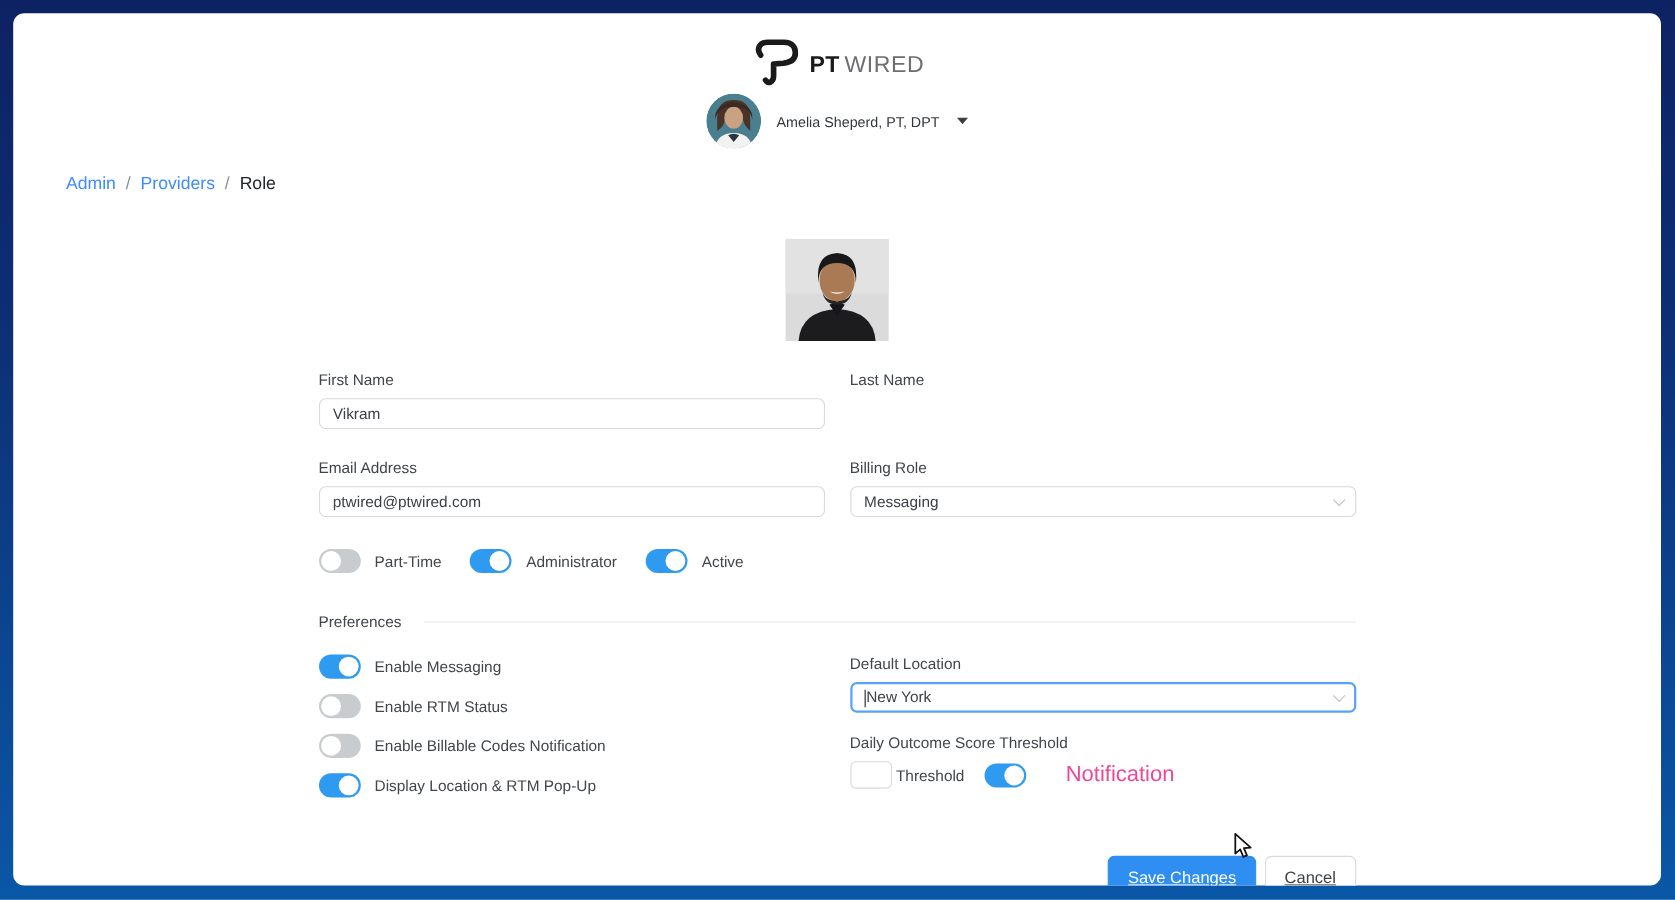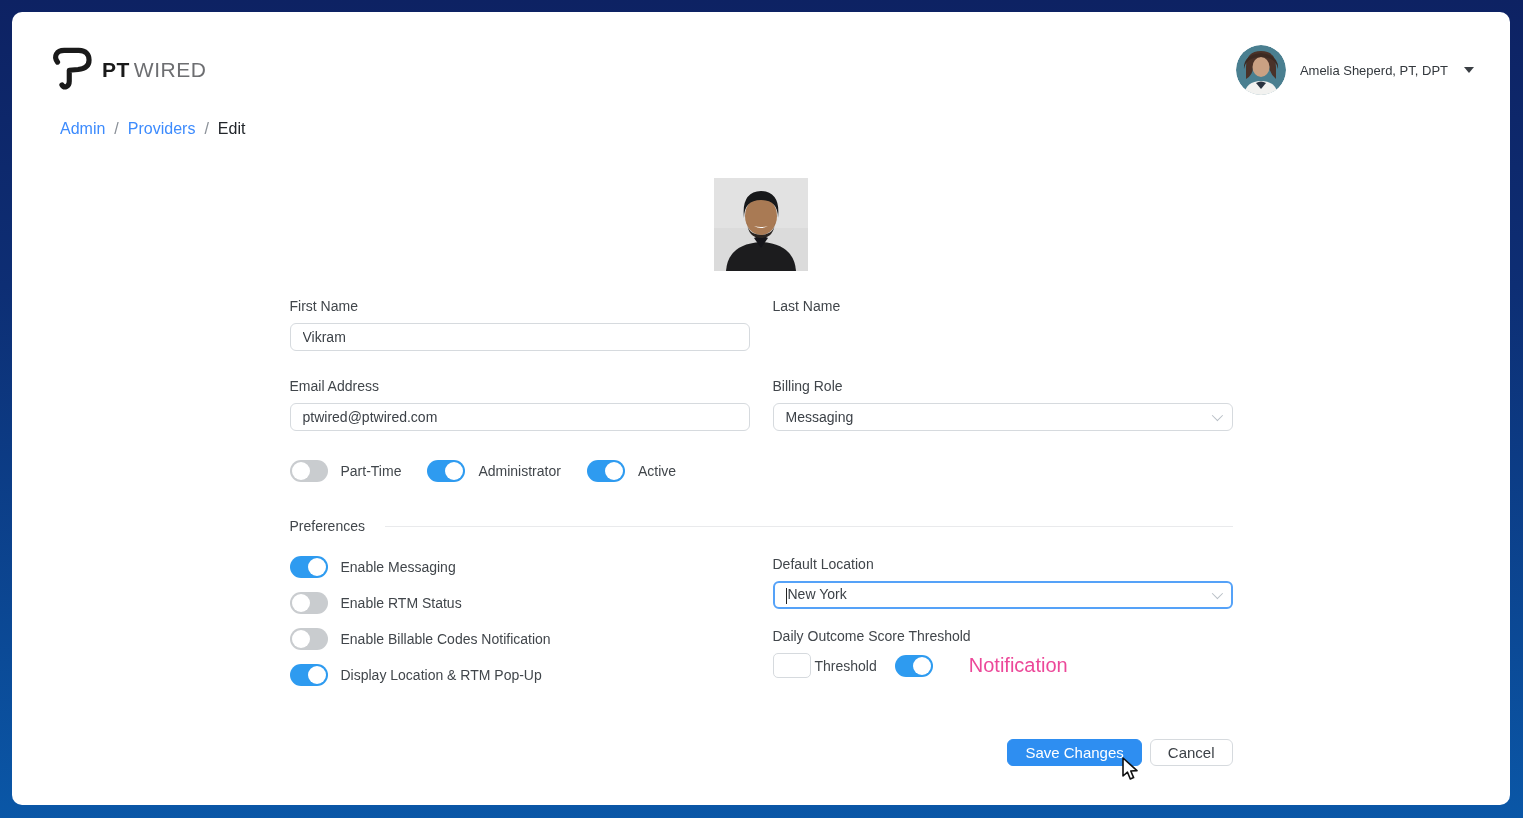--- a/index.html
+++ b/index.html
@@ -7,21 +7,21 @@
   body {
     font-family:"Liberation Sans", sans-serif;
     background:linear-gradient(180deg,#0d2263 0%,#0d2e74 35%,#0a57a7 100%);
     position:relative; overflow:hidden;
   }
   .card {
     position:absolute; left:12px; top:12px; right:13px; bottom:13px;
     background:#ffffff; border-radius:10px; overflow:hidden;
   }
   
-  .hdr { display:flex; justify-content:space-between; align-items:center; padding:32px 36px 0 36px; }
+  .hdr { display:flex; justify-content:space-between; align-items:center; padding:20px 36px 0 36px;flex-direction:column; }
   .logo { display:flex; align-items:center; gap:10px; }
   .logo-text { font-size:21px; letter-spacing:0.5px; color:#6d6e71; }
   .logo-text b { color:#1a1a1a; font-weight:700; margin-right:4px; }
   .user-chip { display:flex; align-items:center; gap:14px; cursor:pointer; }
   .avatar { width:50px; height:50px; border-radius:50%; overflow:hidden; display:block; }
   .user-name { font-size:13px; color:#33383d; }
   .caret-down { width:0; height:0; border-left:5px solid transparent; border-right:5px solid transparent; border-top:6px solid #3a3f44; margin-left:2px; }
   
   .crumbs { margin:24px 0 0 48px; font-size:16px; display:flex; gap:9px; align-items:center; }
   .crumbs a { color:#3d8bfd; text-decoration:none; cursor:pointer; }
@@ -53,21 +53,21 @@
   
   .prefs-hd { display:flex; align-items:center; gap:20px; margin-top:36px; font-size:14px; color:#41464b; }
   .prefs-hd .line { flex:1; height:1px; background:#e9eaec; }
   .pref-list { margin-top:22px; display:flex; flex-direction:column; gap:14px; }
   .right-prefs { margin-top:22px; }
   .daily { margin-top:19px; }
   .daily-row { display:flex; align-items:center; gap:4px; margin-top:9px; }
   .mini-tb { width:38px; height:25px; border:1px solid #d6dade; border-radius:5px; font-size:13px; padding:0 6px; font-family:"Liberation Sans", sans-serif; }
   
   .actions { display:flex; justify-content:flex-end; gap:8px; margin-top:53px; }
-  .btn { height:27px; border-radius:6px; font-size:15px; font-family:"Liberation Sans", sans-serif; cursor:pointer; padding:0 17px; }
+  .btn { height:40px; border-radius:6px; font-size:15px; font-family:"Liberation Sans", sans-serif; cursor:pointer; padding:0 17px;text-decoration:underline; }
   .btn-primary { background:#2e8ef1; border:1px solid #2e8ef1; color:#fff; }
   .btn-secondary { background:#fff; border:1px solid #d6dade; color:#3c4147; }
   .cursor { position:absolute; left:1118px; top:757px; width:24px; height:26px; pointer-events:none; z-index:50; }
 </style>
 </head>
 <body>
 
 <div class="card">
 
   <div class="hdr">
@@ -93,21 +93,21 @@
       <span class="user-name">Amelia Sheperd, PT, DPT</span>
       <span class="caret-down"></span>
     </div>
   </div>
 
   <nav class="crumbs">
     <a>Admin</a>
     <span class="sep">/</span>
     <a>Providers</a>
     <span class="sep">/</span>
-    <span class="current">Edit</span>
+    <span class="current">Role</span>
   </nav>
 
   <main class="main-col">
 
     <span class="photo">
       <svg width="94" height="93" viewBox="0 0 94 93">
         <rect width="94" height="93" fill="#dbdbdb"></rect>
         <rect width="94" height="50" fill="#e2e2e2"></rect>
         <path d="M12 93 Q14 66 47 64 Q80 66 82 93 Z" fill="#1c1c1e"></path>
         <path d="M40 60 L47 70 L54 60 Q47 56 40 60 Z" fill="#15151a"></path>

